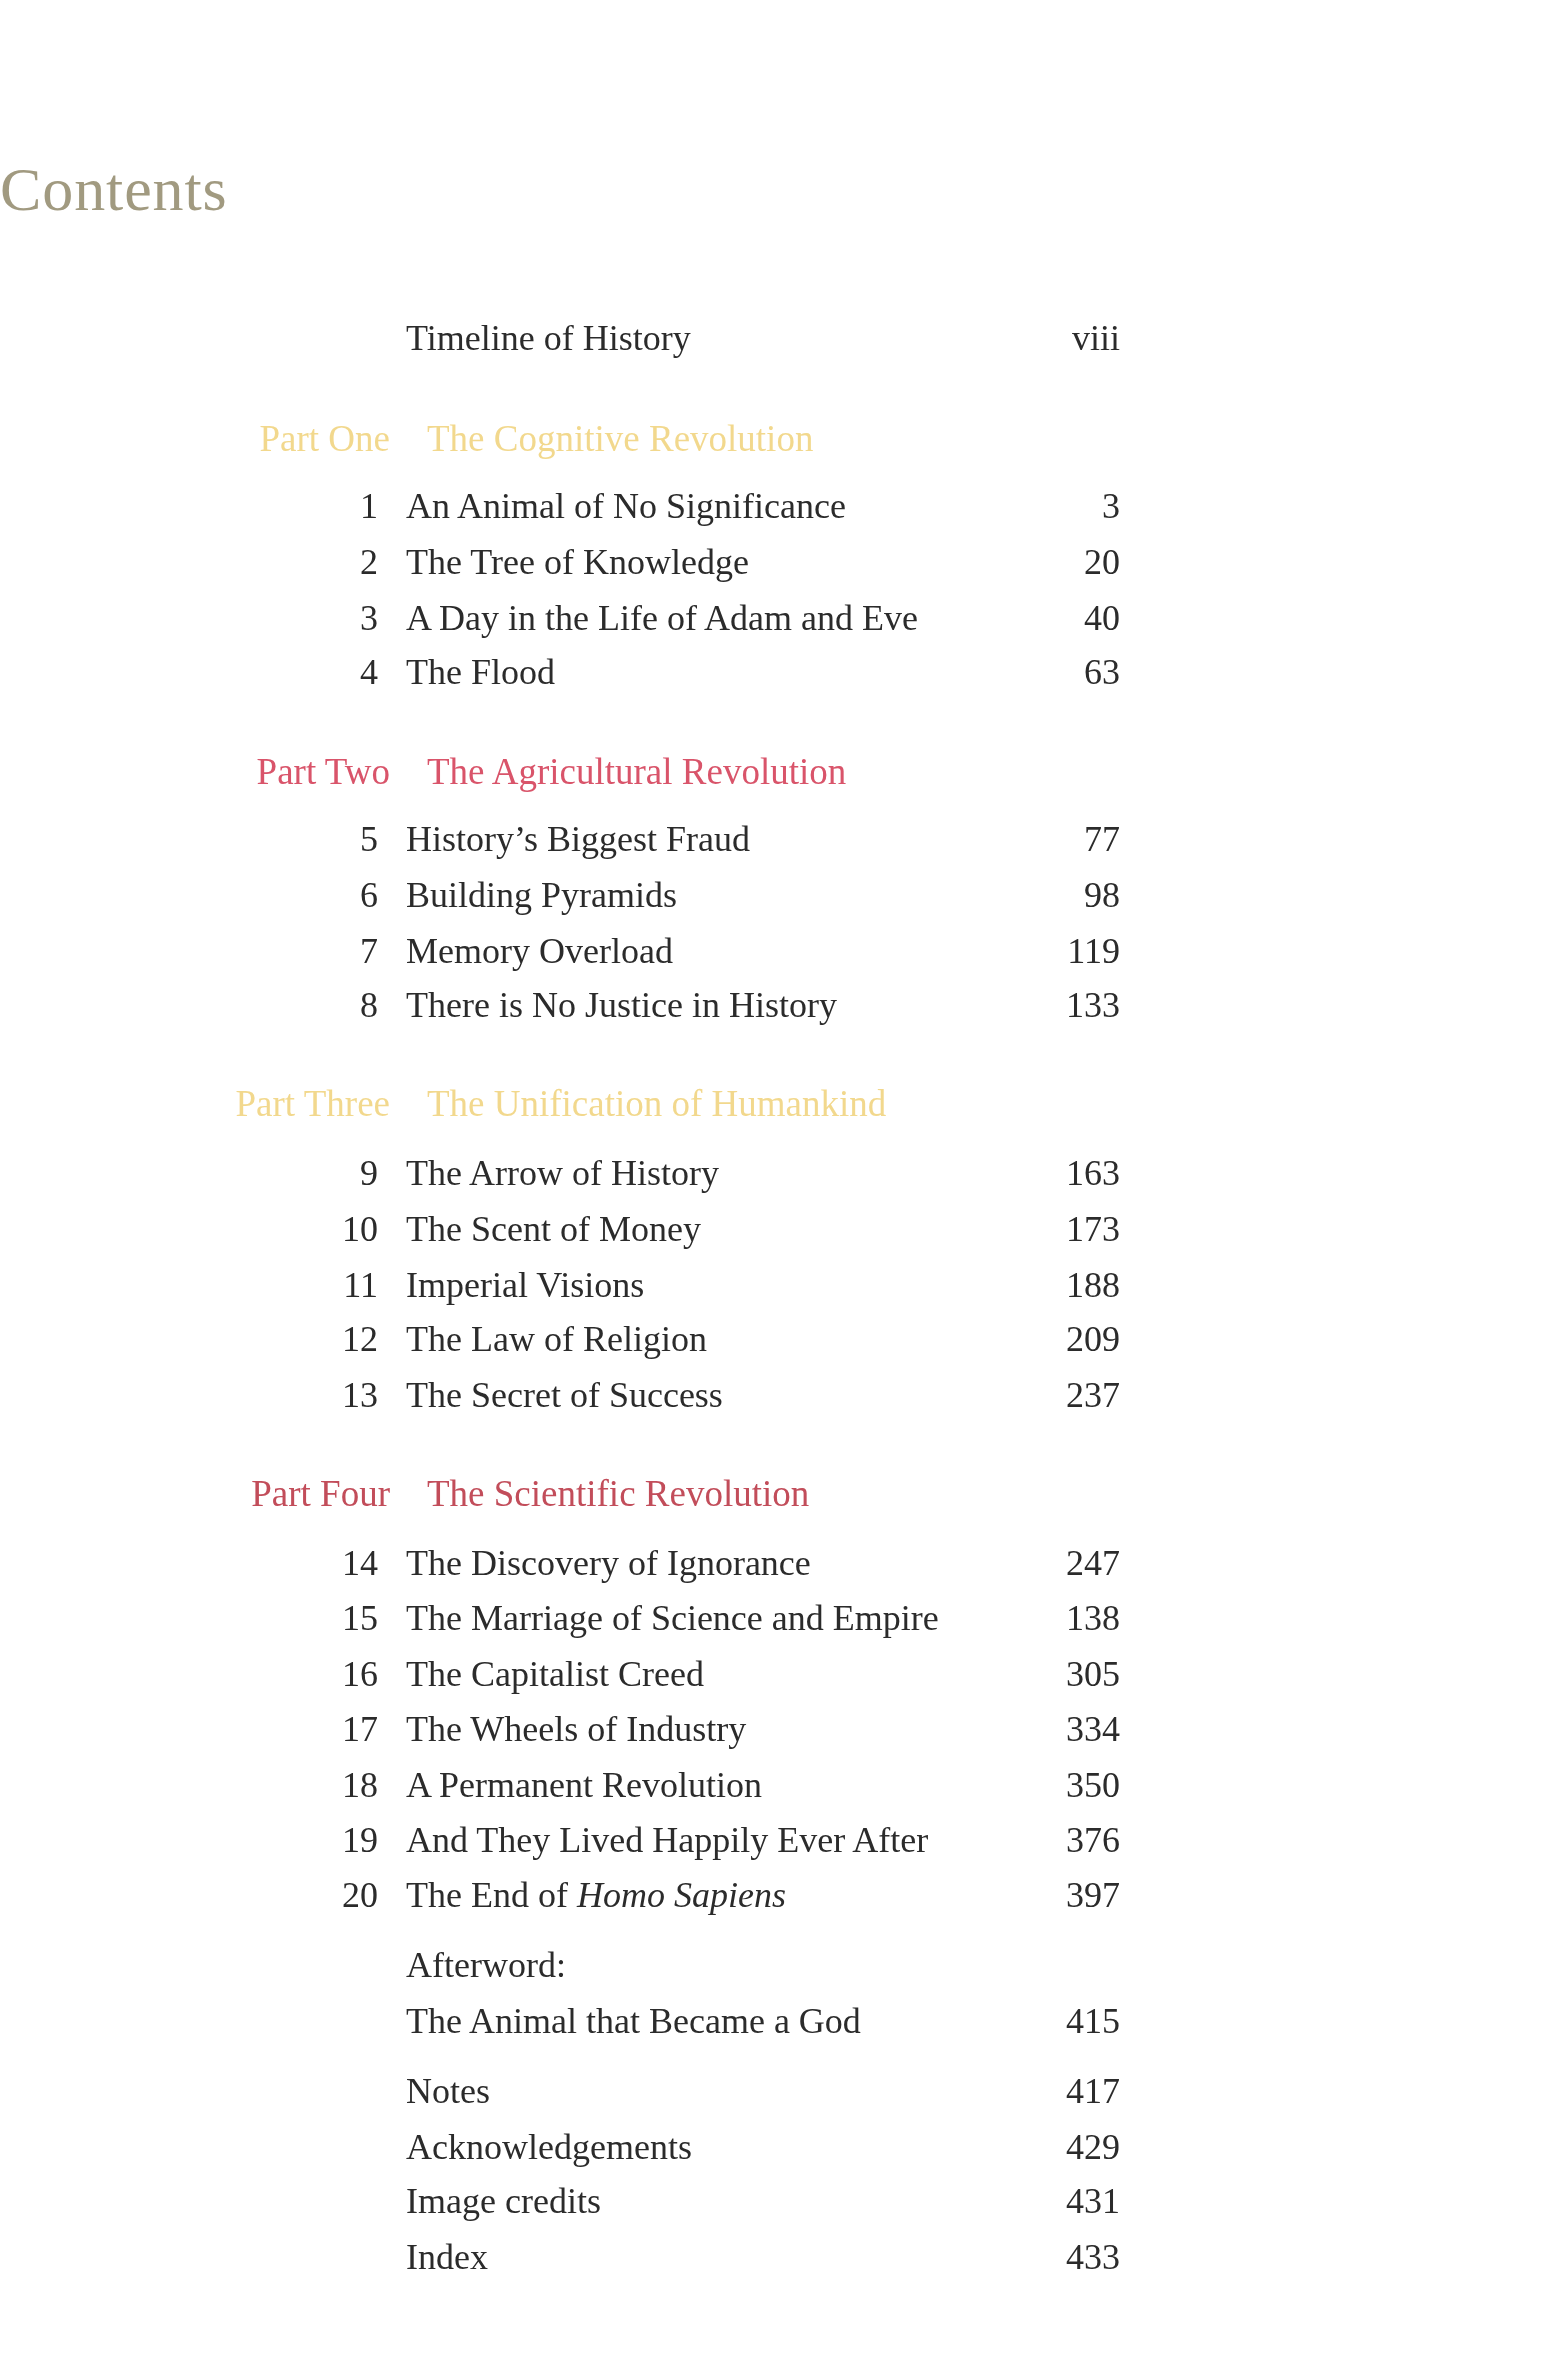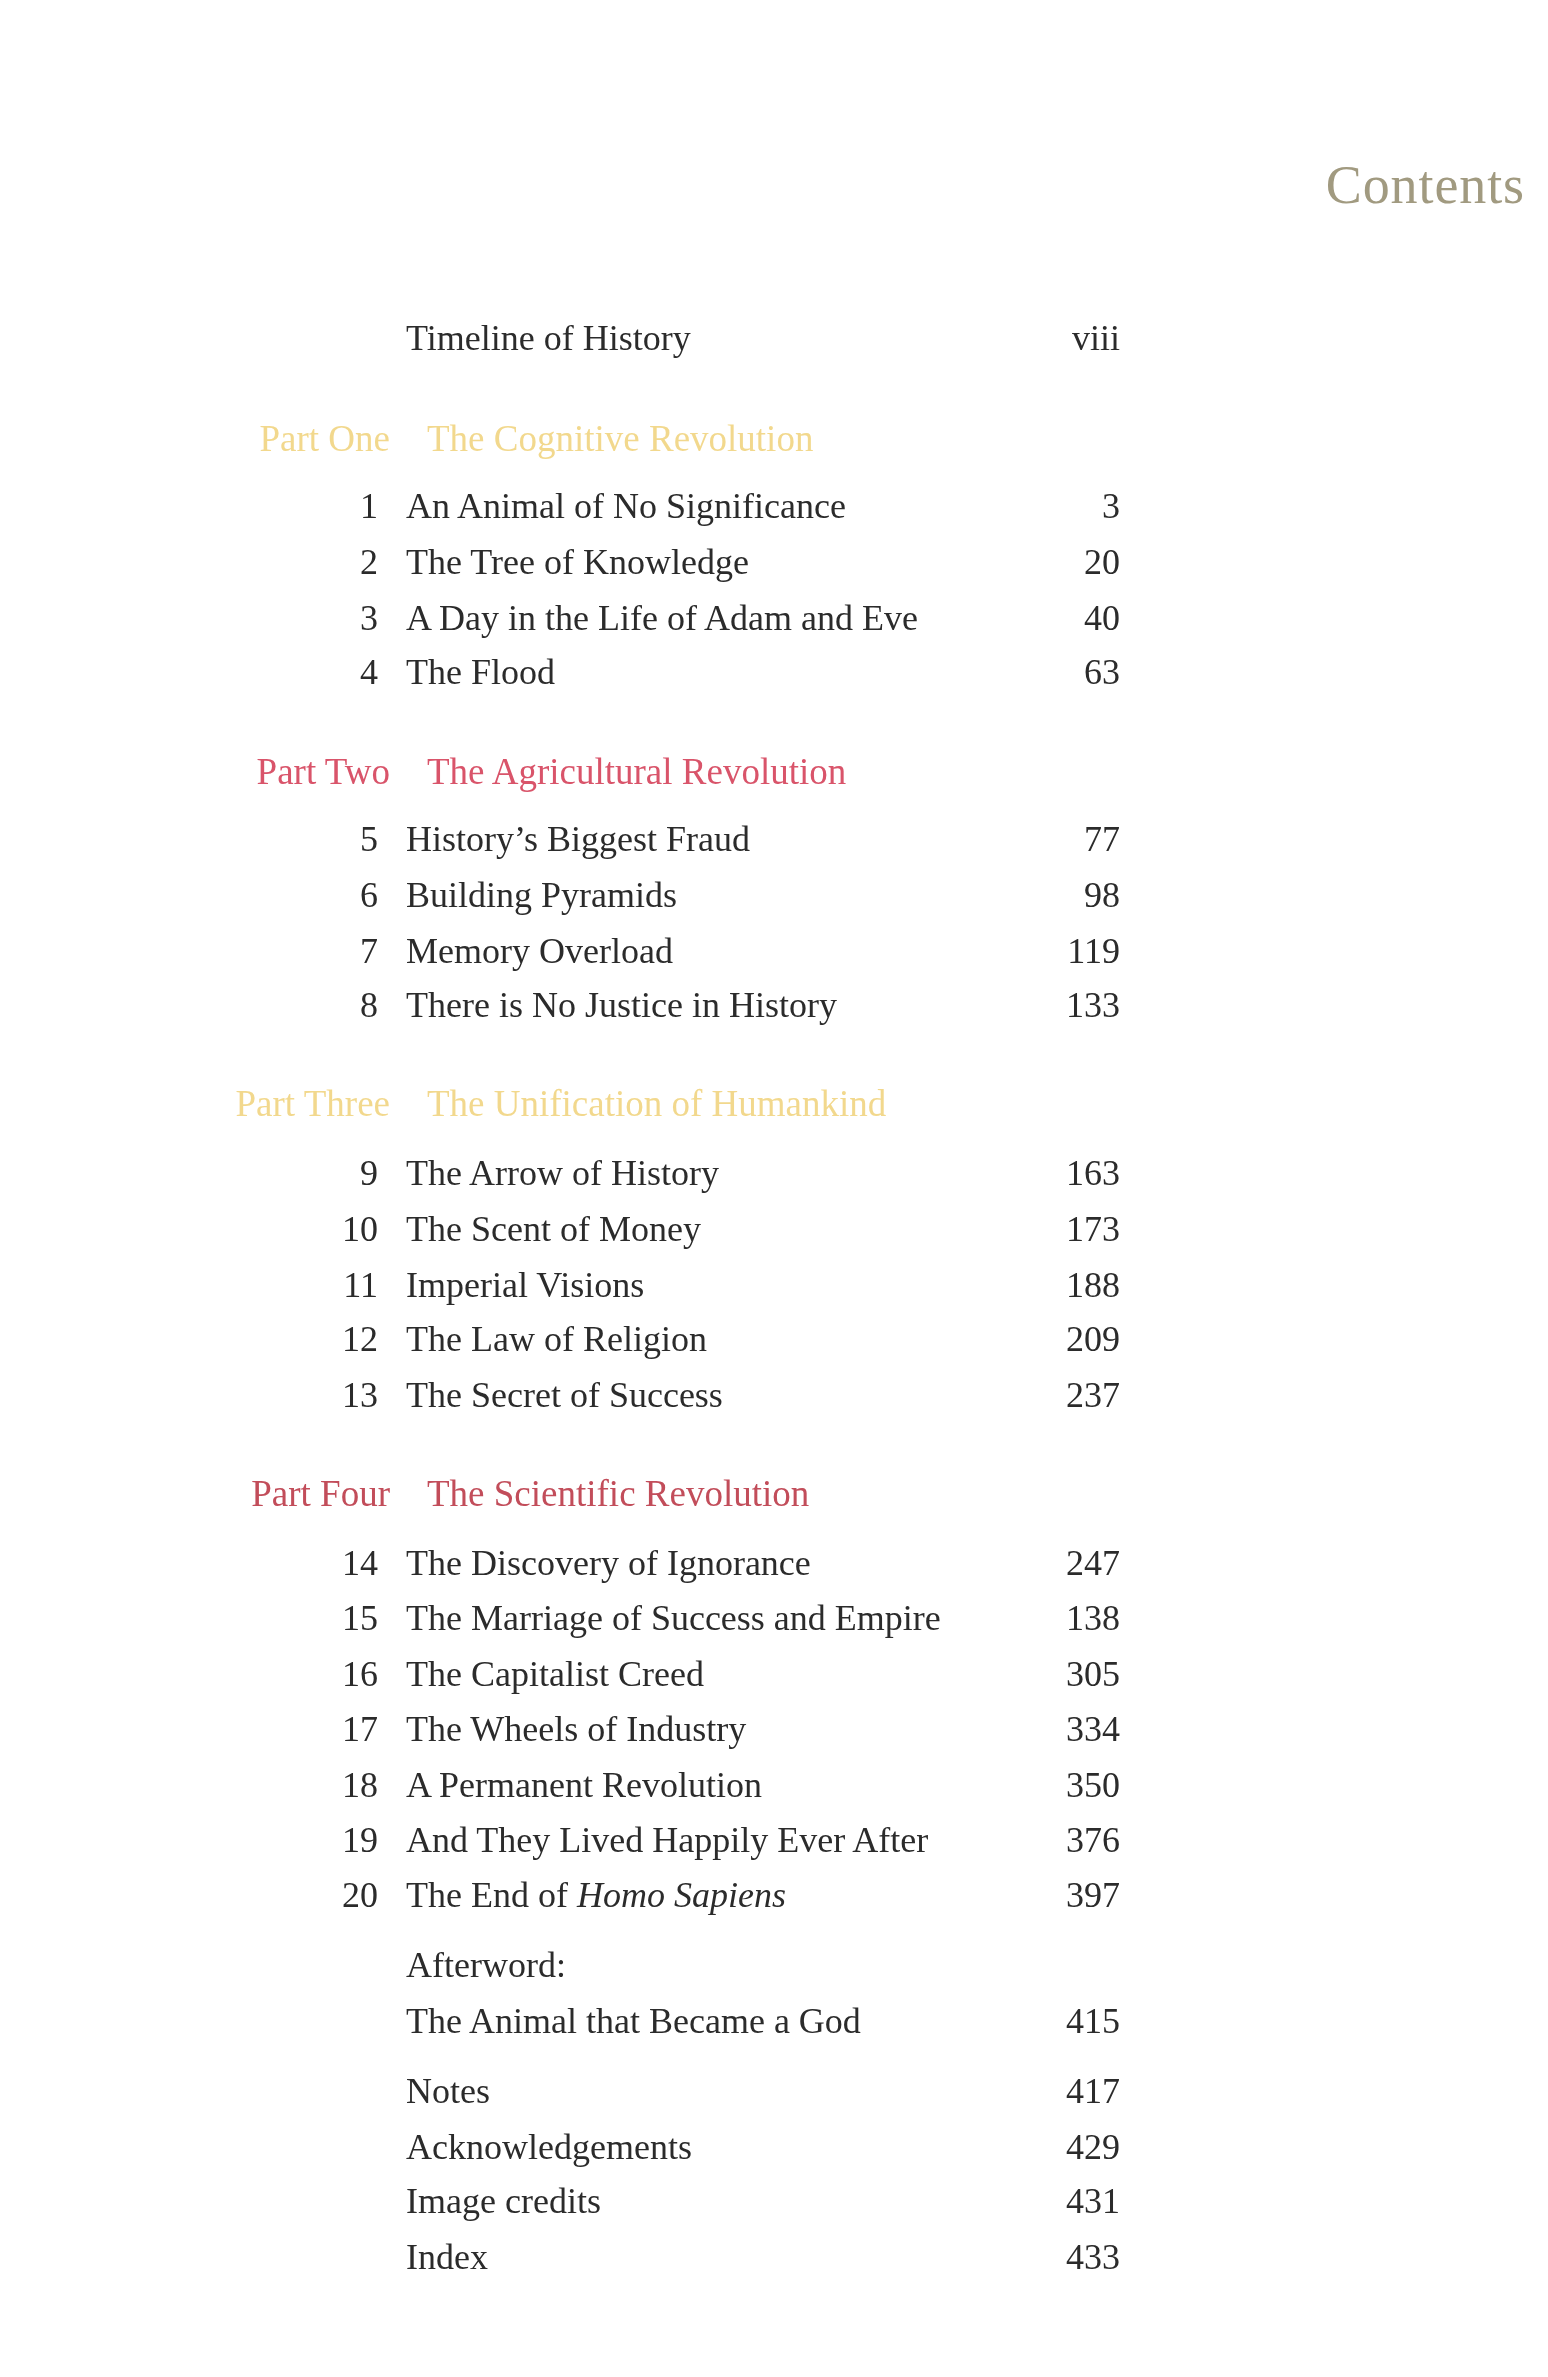--- a/index.html
+++ b/index.html
@@ -1,19 +1,19 @@
 <!DOCTYPE html>
 <html style="font-size:14.5px"><head>
 <meta charset="utf-8">
 <style>
   html, body { margin:0; padding:0; background:#ffffff; }
   body { width:1548px; height:2377px; position:relative; overflow:hidden;
          font-family:"Liberation Serif","DejaVu Serif",serif; color:#2b2b2b; }
-  .title { position:absolute; left:0; width:1481px; top:154px; text-align:right;
-           font-size:54px; color:#a19a80; letter-spacing:0.9px;margin-left:44px; }
+  .title { position:absolute; left:0; width:1481px; top:154px; text-align:left;
+           font-size:62px; color:#a19a80; letter-spacing:0.9px; }
   .row { position:absolute; left:0; width:1548px; height:45px; font-size:36px; line-height:45px; }
   .num { position:absolute; right:1170px; text-align:right; font-variant-numeric:oldstyle-nums; }
   .label { position:absolute; left:406px; white-space:nowrap; }
   .page { position:absolute; right:428px; text-align:right; }
   .part { position:absolute; left:0; width:1548px; font-size:37px; line-height:45px; }
   .part .pname { position:absolute; right:1158px; white-space:nowrap; }
   .part .ptitle { position:absolute; left:427px; white-space:nowrap; }
   .faint { color:#f0d27a; opacity:0.85; }
   .red { color:#d9546a; }
   .red2 { color:#c24d5a; }
@@ -113,21 +113,21 @@
   <span class="pname">Part Four</span>
   <span class="ptitle">The Scientific Revolution</span>
 </div>
 <div class="row" style="top:1541px">
     <span class="num">14</span>
     <span class="label">The Discovery of Ignorance</span>
     <span class="page">247</span>
   </div>
 <div class="row" style="top:1596px">
     <span class="num">15</span>
-    <span class="label">The Marriage of Success and Empire</span>
+    <span class="label">The Marriage of Science and Empire</span>
     <span class="page">138</span>
   </div>
 <div class="row" style="top:1652px">
     <span class="num">16</span>
     <span class="label">The Capitalist Creed</span>
     <span class="page">305</span>
   </div>
 <div class="row" style="top:1707px">
     <span class="num">17</span>
     <span class="label">The Wheels of Industry</span>

